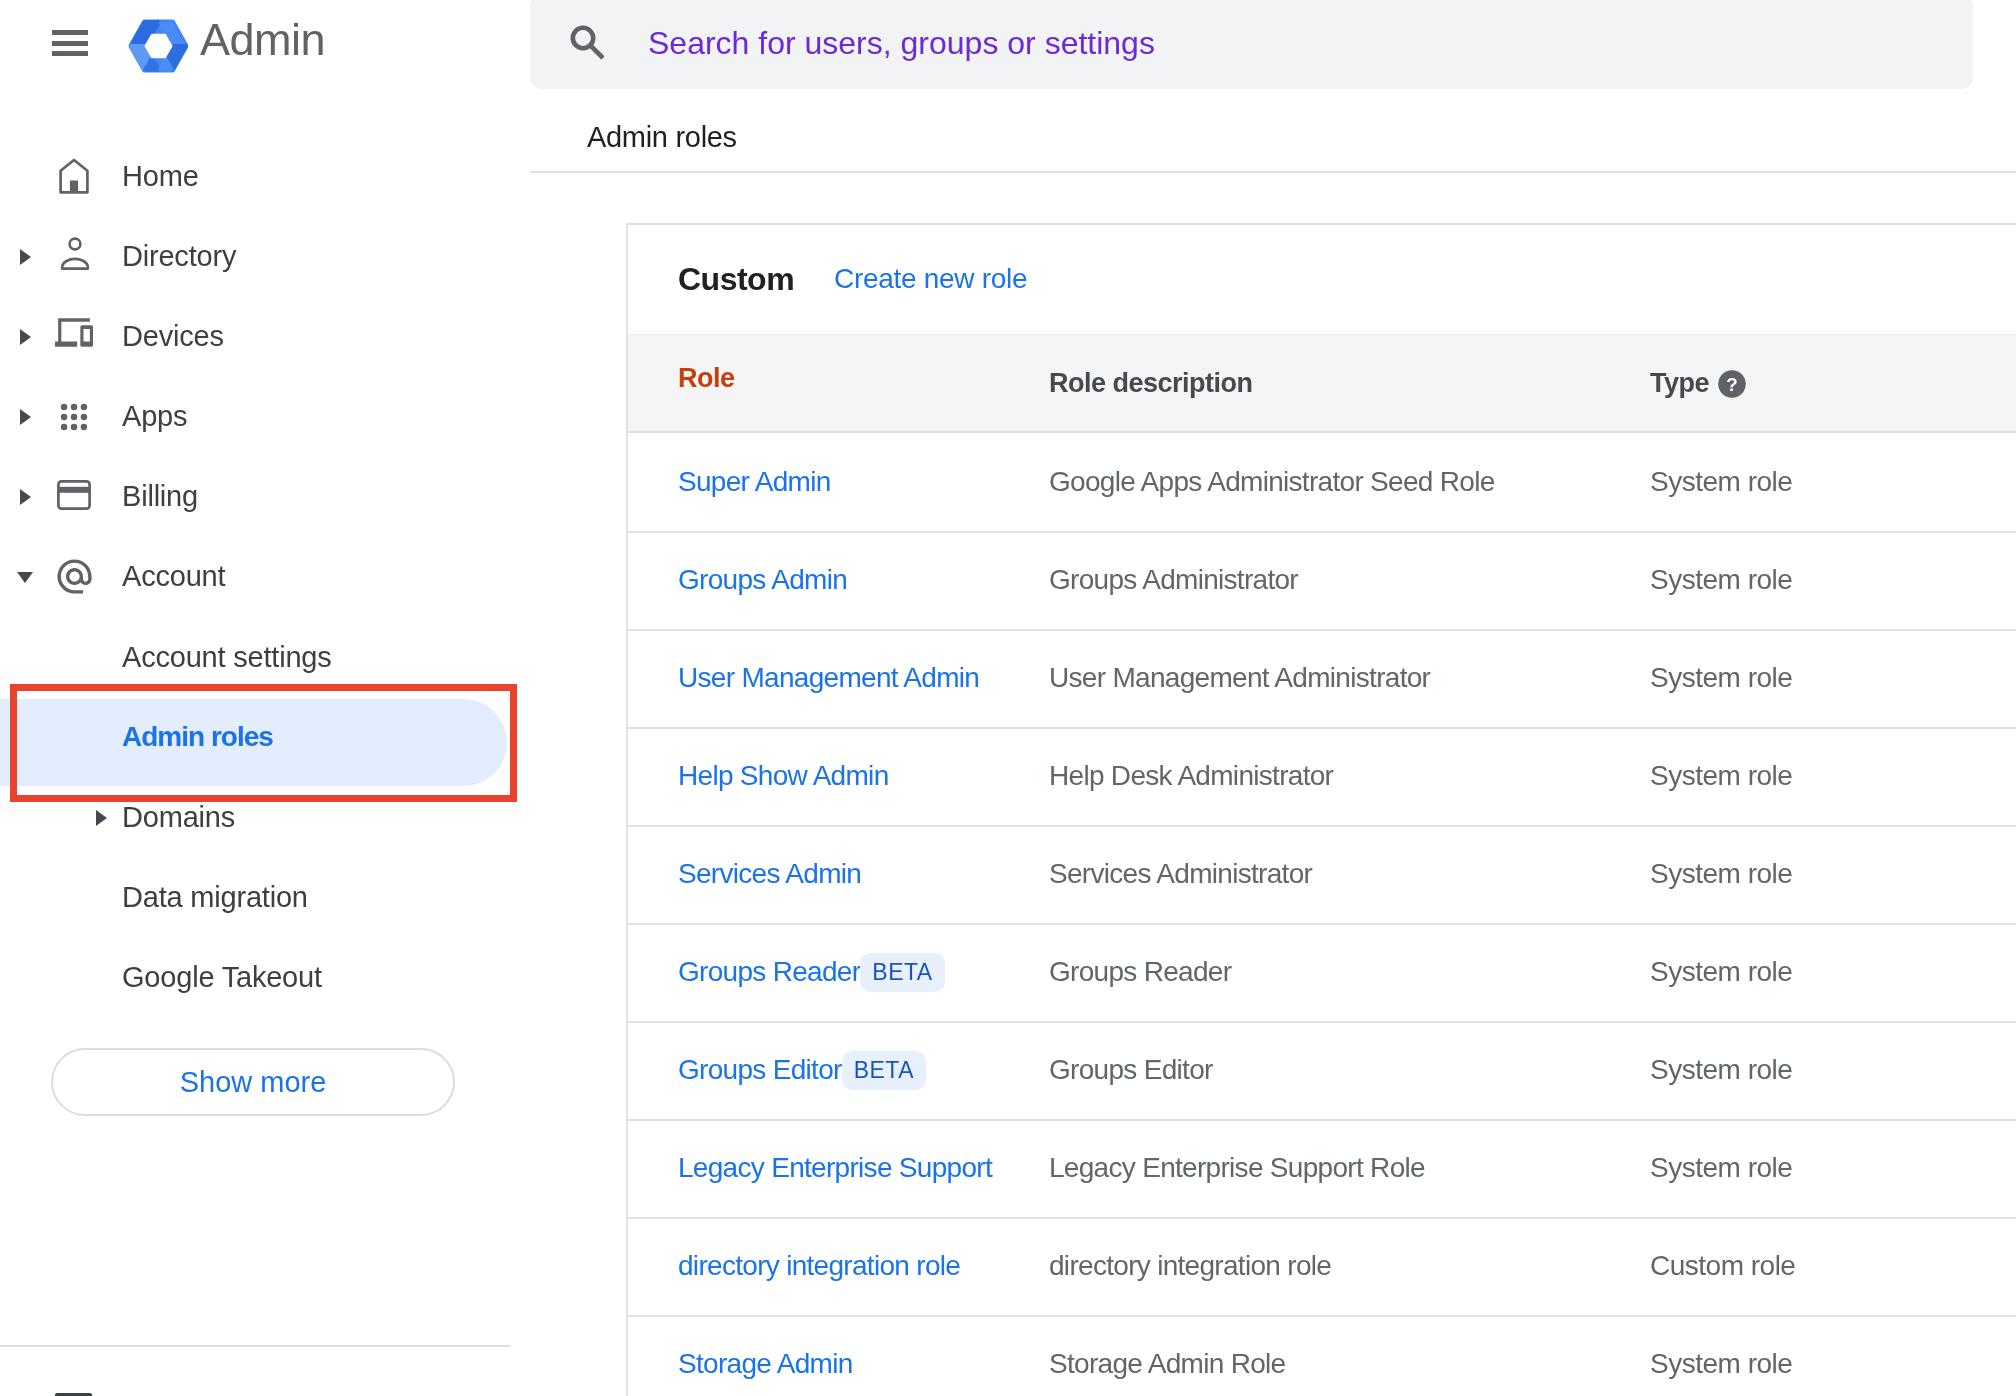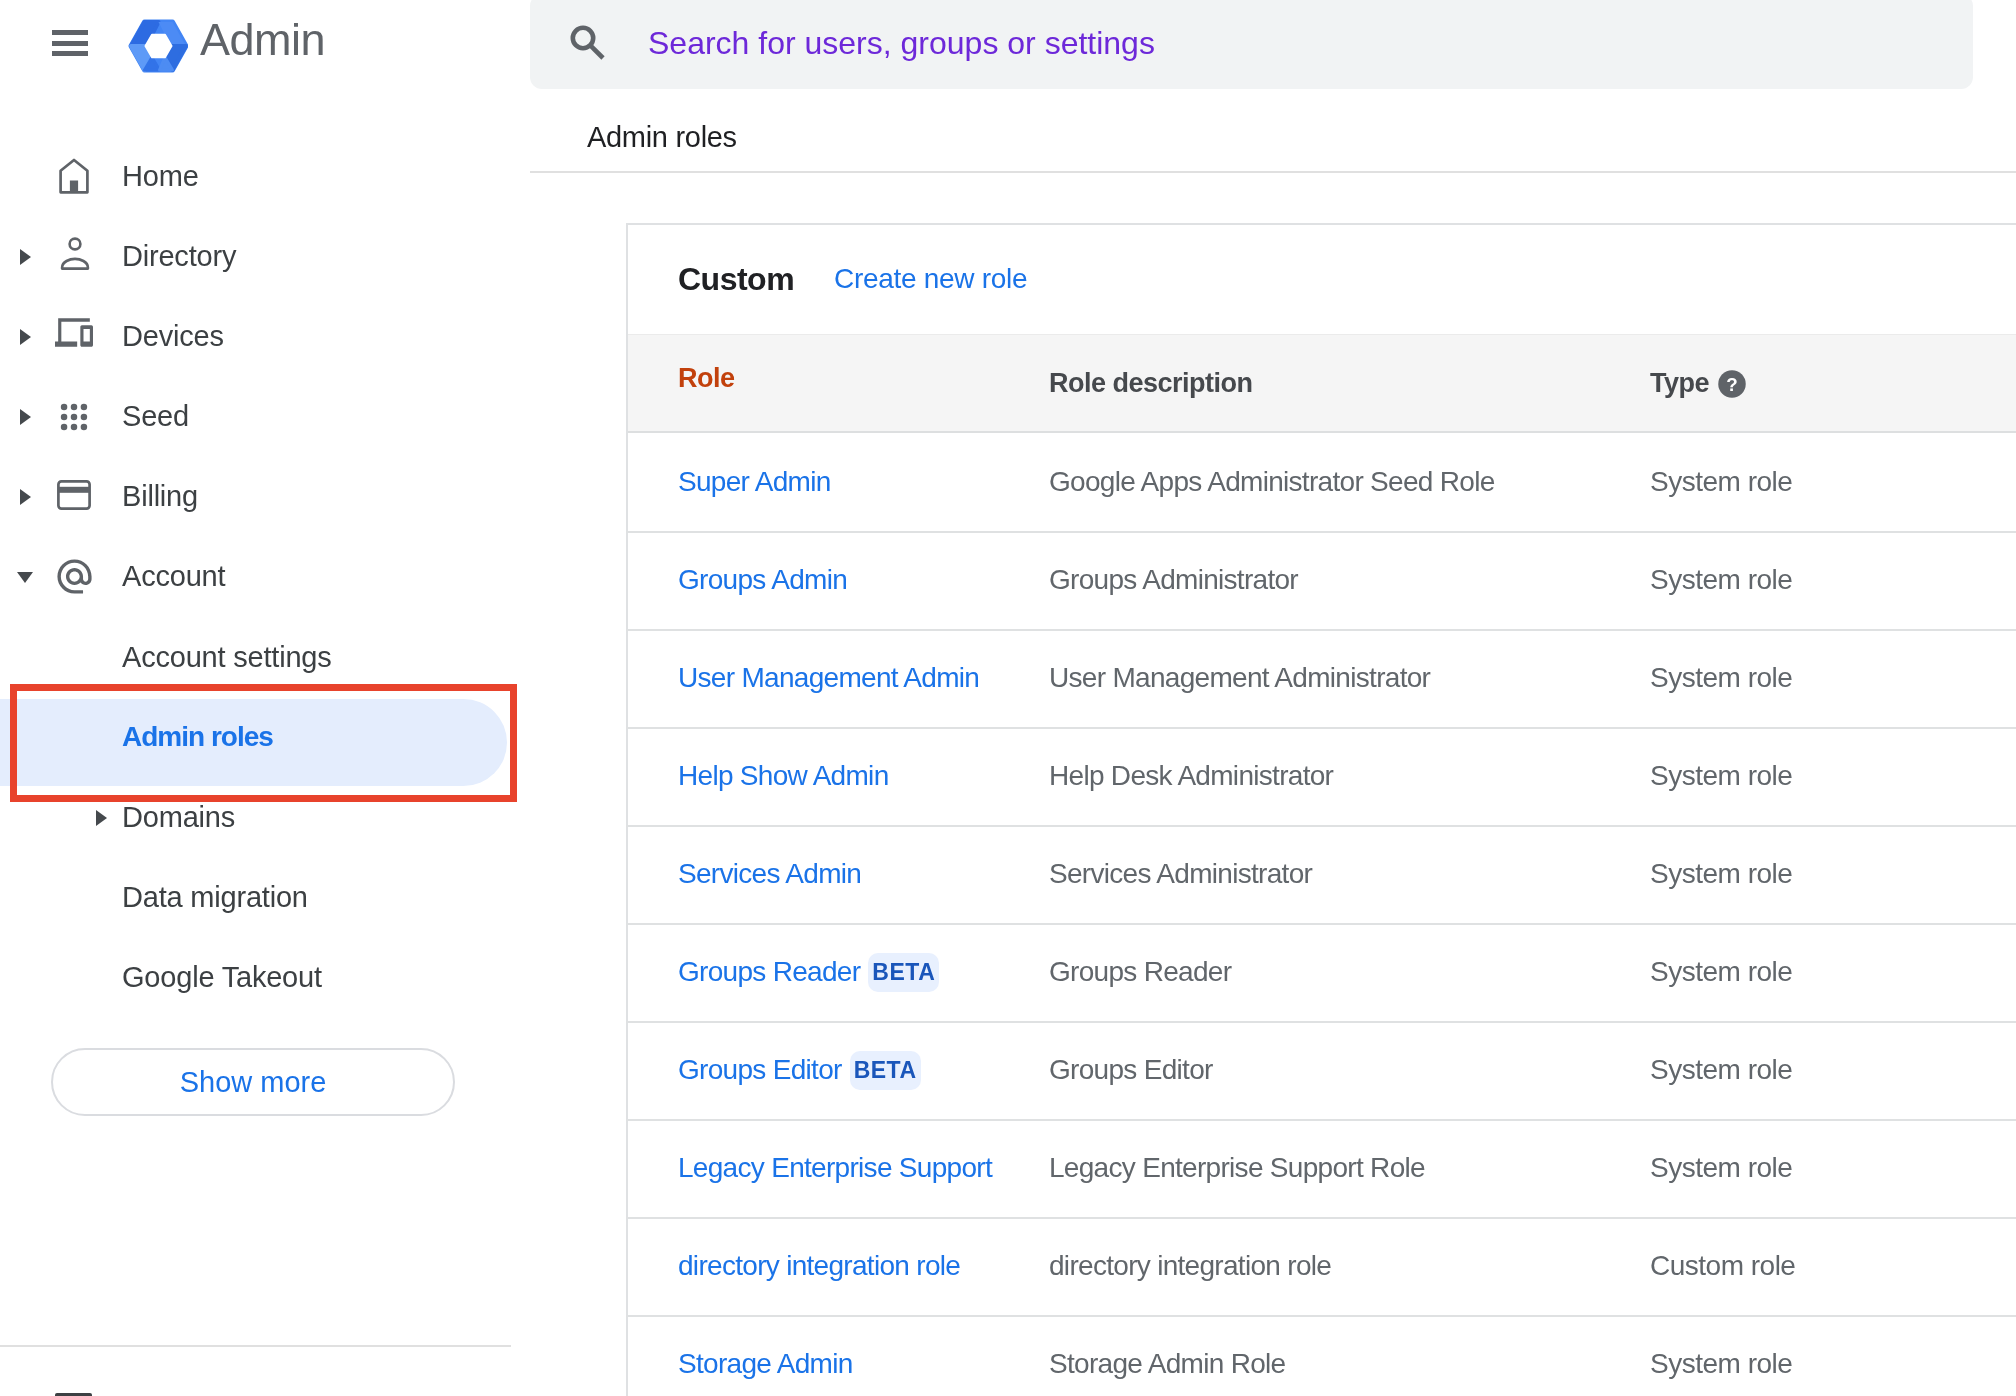--- a/index.html
+++ b/index.html
@@ -7,21 +7,21 @@
        font-family:"Liberation Sans", sans-serif;overflow:hidden;}
   .abs{position:absolute;}
   .nav-txt{font-size:29px;color:#3c4043;letter-spacing:-0.2px;}
   .tri-r{width:0;height:0;border-top:8px solid transparent;border-bottom:8px solid transparent;border-left:11px solid #45494d;}
   .tri-d{width:0;height:0;border-left:8px solid transparent;border-right:8px solid transparent;border-top:11px solid #45494d;}
   .row{position:absolute;left:626px;width:1390px;height:98px;}
   .row .rl{position:absolute;left:52px;top:0;height:100%;display:flex;align-items:center;font-size:28px;letter-spacing:-0.7px;color:#1a73e8;}
   .row .rd{position:absolute;left:423px;top:0;height:100%;display:flex;align-items:center;font-size:28px;letter-spacing:-0.7px;color:#61666b;}
   .row .rt{position:absolute;left:1024px;top:0;height:100%;display:flex;align-items:center;font-size:28px;letter-spacing:-0.5px;color:#61666b;}
   .sep{position:absolute;left:626px;width:1390px;height:2px;background:#dfe1e2;}
-  .beta{display:inline-block;margin-left:8px;background:#e8f0fe;color:#1a56ba;font-size:23px;font-weight:bold;letter-spacing:0.5px;padding:6px 4px;border-radius:10px;}
+  .beta{display:inline-block;background:#e8f0fe;color:#1a56ba;font-size:23px;font-weight:normal;letter-spacing:0.5px;padding:6px 12px;border-radius:10px;}
 </style>
 </head>
 <body>
 
 <div class="abs" style="left:52px;top:30px;width:36px;height:26px;">
   <div style="height:5px;background:#5f6368;"></div>
   <div style="height:5px;background:#5f6368;margin-top:5.5px;"></div>
   <div style="height:5px;background:#5f6368;margin-top:5.5px;"></div>
 </div>
 
@@ -81,21 +81,21 @@
   <circle cx="5" cy="5" r="2.3"></circle>
     <circle cx="12" cy="5" r="2.3"></circle>
     <circle cx="19" cy="5" r="2.3"></circle>
   <circle cx="5" cy="12" r="2.3"></circle>
     <circle cx="12" cy="12" r="2.3"></circle>
     <circle cx="19" cy="12" r="2.3"></circle>
   <circle cx="5" cy="19" r="2.3"></circle>
     <circle cx="12" cy="19" r="2.3"></circle>
     <circle cx="19" cy="19" r="2.3"></circle>
 </svg>
-<div class="abs nav-txt" style="left:122px;top:400px;">Seed</div>
+<div class="abs nav-txt" style="left:122px;top:400px;">Apps</div>
 
 <div class="abs tri-r" style="left:20px;top:489px;"></div>
 <svg class="abs" style="left:57px;top:480px;" width="34" height="30" viewBox="0 0 34 30">
   <rect x="1.4" y="1.4" width="31.2" height="27.2" rx="3" fill="none" stroke="#5f6368" stroke-width="2.7"></rect>
   <rect x="1.4" y="6.8" width="31.2" height="6" fill="#5f6368"></rect>
 </svg>
 <div class="abs nav-txt" style="left:122px;top:480px;">Billing</div>
 
 <div class="abs tri-d" style="left:17px;top:572px;"></div>
 <svg class="abs" style="left:54px;top:556px;" width="41" height="41" viewBox="0 0 24 24" fill="#5f6368">

